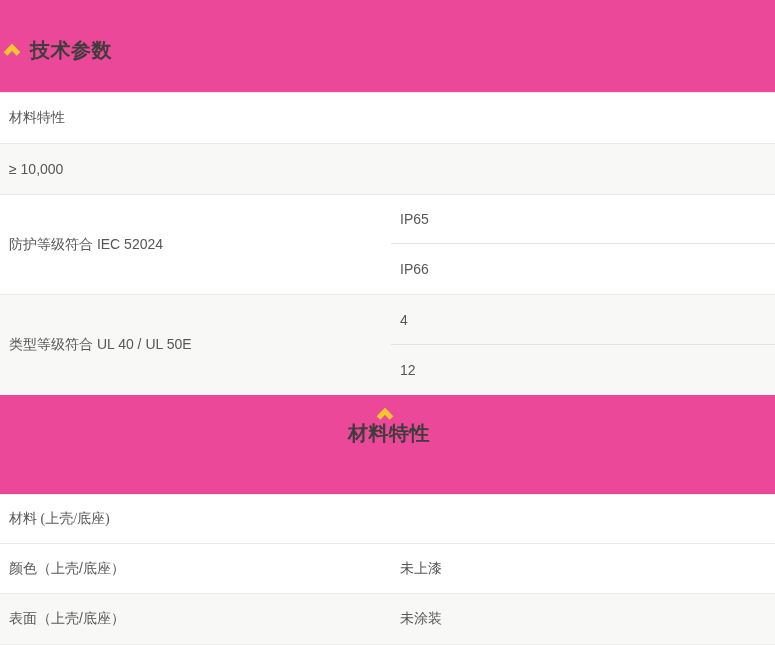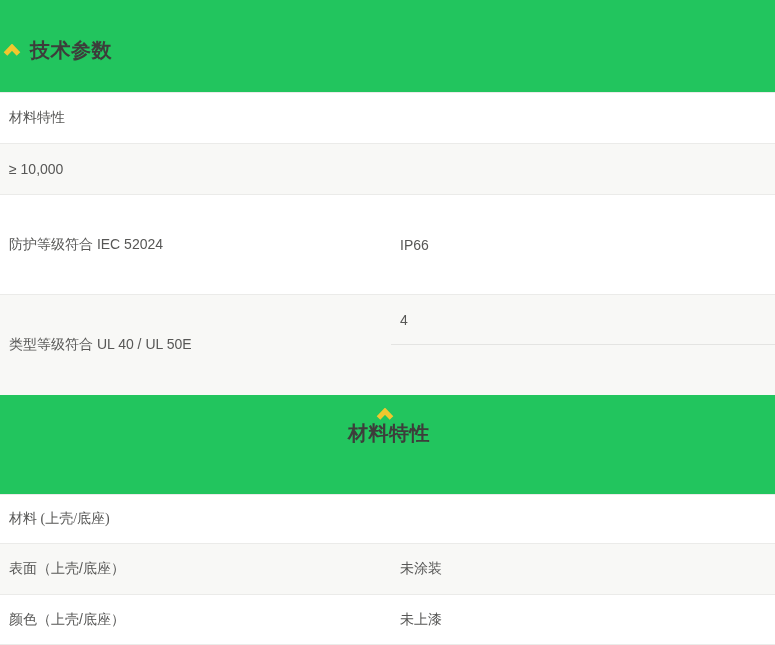--- a/index.html
+++ b/index.html
@@ -6,21 +6,21 @@
   html, body { background: #ffffff; }
   body {
     width: 775px;
     font-family: "Liberation Sans", "DejaVu Sans", sans-serif;
     color: #575756;
   }
   .page { width: 775px; }
 
   
   .section-header {
-    background: #22c55e;
+    background: #ec4899;
     display: flex;
     align-items: center;
     padding-left: 3px;
     cursor: pointer;
   }
   .section-header.band-1 { height: 92px; padding-top: 8px; }
   .section-header.band-2 { height: 99px; padding-top: 13px; flex-direction: column; }
   .chevron {
     width: 18px;
     height: 12px;
@@ -109,28 +109,30 @@
         <div class="label-cell">材料特性</div>
       </div>
 
       <div class="row r51 alt">
         <div class="value-cell">≥ 10,000</div>
       </div>
 
       <div class="row r100">
         <div class="label-cell">防护等级符合 IEC 52024</div>
         <div class="value-col">
+          <div class="value-sub top">IP65</div>
           <div class="value-sub bottom">IP66</div>
         </div>
       </div>
 
       <div class="row r101 alt">
         <div class="label-cell">类型等级符合 UL 40 / UL 50E</div>
         <div class="value-col">
           <div class="value-sub top">4</div>
+          <div class="value-sub bottom">12</div>
         </div>
       </div>
 
     </div>
   </section>
 
   <section>
     <div class="section-header band-2">
       <span class="chevron">
         <svg width="18" height="12" viewBox="0 0 18 12" aria-hidden="true">
@@ -139,28 +141,28 @@
       </span>
       <h2 class="section-title">材料特性</h2>
     </div>
 
     <div class="spec-table">
 
       <div class="row r49">
         <div class="label-cell">材料 (上壳/底座)</div>
       </div>
 
+      <div class="row r50">
+        <div class="label-cell">颜色（上壳/底座）</div>
+        <div class="value-cell">未上漆</div>
+      </div>
+
       <div class="row r51 alt">
         <div class="label-cell">表面（上壳/底座）</div>
         <div class="value-cell">未涂装</div>
-      </div>
-
-      <div class="row r50">
-        <div class="label-cell">颜色（上壳/底座）</div>
-        <div class="value-cell">未上漆</div>
       </div>
 
       <div class="row-peek"></div>
 
     </div>
   </section>
 
 </div>
 
 </body></html>

